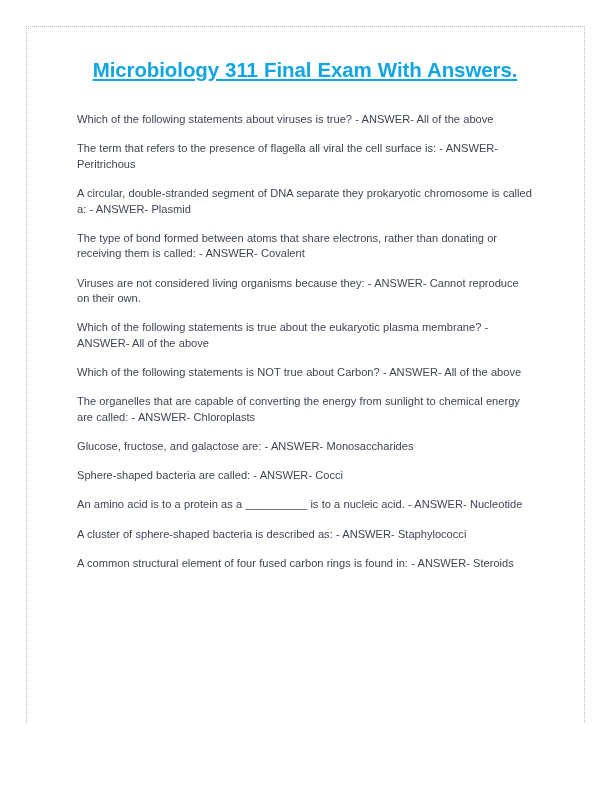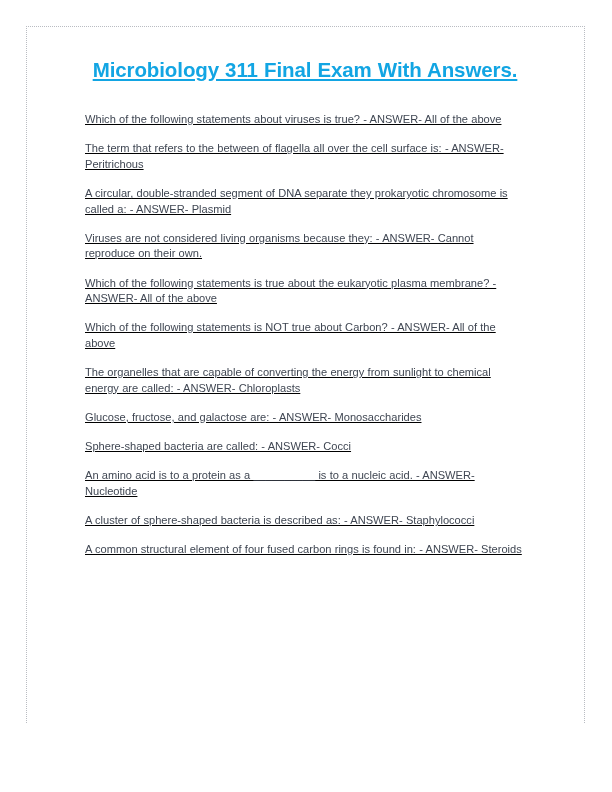--- a/index.html
+++ b/index.html
@@ -49,25 +49,24 @@
     line-height: 27px;
     font-weight: bold;
     color: #12a5e3;
     text-decoration: underline;
     text-underline-offset: 2px;
     letter-spacing: -0.1px;
     word-spacing: 0.5px;
   }
 
   .qa-list {
-    margin: 16px;
+    margin: 8px;
     padding: 0;
     list-style: none;
     margin-top: 29px;
-    text-decoration: underline;
   }
 
   .qa-item {
     font-size: 11.1px;
     line-height: 15.6px;
     color: #3f4652;
     margin: 0 0 13.6px 0;
     text-align: left;
     word-spacing: 0.15px;
   }
@@ -82,22 +81,23 @@
 <div class="page">
 
   <div class="page-frame"></div>
 
   <div class="content">
 
     <h1 class="doc-title">Microbiology 311 Final Exam With Answers.</h1>
 
     <ul class="qa-list">
       <li class="qa-item">Which of the following statements about viruses is true? - ANSWER- All of the above</li>
-      <li class="qa-item">The term that refers to the between of flagella all over the cell surface is: - ANSWER- Peritrichous</li>
+      <li class="qa-item">The term that refers to the presence of flagella all viral the cell surface is: - ANSWER- Peritrichous</li>
       <li class="qa-item">A circular, double-stranded segment of DNA separate they prokaryotic chromosome is called a: - ANSWER- Plasmid</li>
+      <li class="qa-item">The type of bond formed between atoms that share electrons, rather than donating or receiving them is called: - ANSWER- Covalent</li>
       <li class="qa-item">Viruses are not considered living organisms because they: - ANSWER- Cannot reproduce on their own.</li>
       <li class="qa-item">Which of the following statements is true about the eukaryotic plasma membrane? - ANSWER- All of the above</li>
       <li class="qa-item">Which of the following statements is NOT true about Carbon? - ANSWER- All of the above</li>
       <li class="qa-item">The organelles that are capable of converting the energy from sunlight to chemical energy are called: - ANSWER- Chloroplasts</li>
       <li class="qa-item">Glucose, fructose, and galactose are: - ANSWER- Monosaccharides</li>
       <li class="qa-item">Sphere-shaped bacteria are called: - ANSWER- Cocci</li>
       <li class="qa-item">An amino acid is to a protein as a __________ is to a nucleic acid. - ANSWER- Nucleotide</li>
       <li class="qa-item">A cluster of sphere-shaped bacteria is described as: - ANSWER- Staphylococci</li>
       <li class="qa-item">A common structural element of four fused carbon rings is found in: - ANSWER- Steroids</li>
     </ul>

